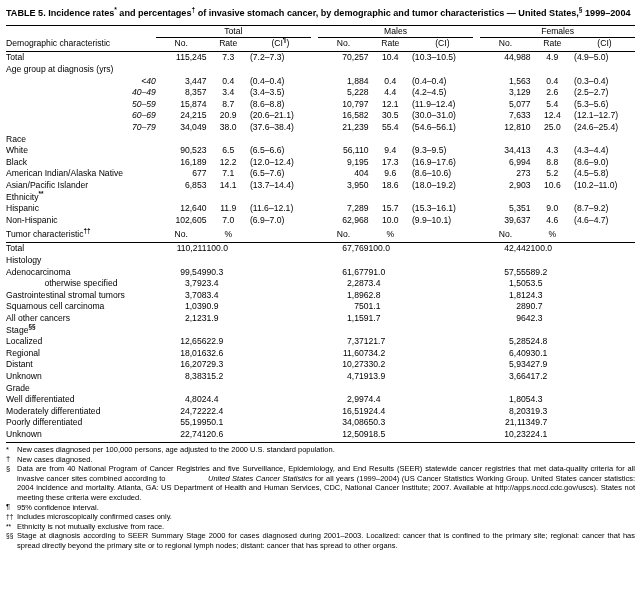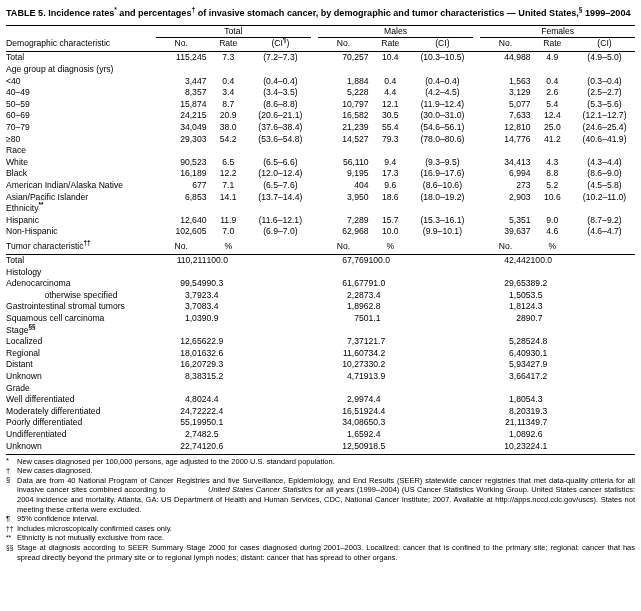--- a/index.html
+++ b/index.html
@@ -88,25 +88,25 @@
     font-size: 6.6px;
     vertical-align: super;
     line-height: 0;
   }
   .lbl-bold   { text-align: left; font-weight: bold; }
   .lbl-sec    { text-align: left; font-weight: bold; padding-top: 1px; }
   .lbl-ind1   { text-align: left; padding-left: 6px; }
   .lbl-ind2   { text-align: center; padding-left: 12px; }
   .num-b      { text-align: right; padding-right: 9px; font-weight: bold; }
   .rate-b     { text-align: center; padding-right: 11px; font-weight: bold; }
-  .ci-b       { text-align: center; padding-right: 2px; font-weight: bold; }
+  .ci-b       { text-align: left; padding-right: 2px; font-weight: bold; }
   .pct-b      { padding-right: 26px; font-weight: bold; }
 
   
-  .age-lbl { text-align: left; padding-left: 22px; }
+  .age-lbl { text-align: right; padding-left: 22px; font-style: italic; }
 
   
   .footnotes {
     margin-top: 2px;
     font-size: 7.5px;
     line-height: 9.6px;
   }
   .fnote {
     display: block;
     position: relative;
@@ -277,34 +277,20 @@
           <td></td>
           <td class="num-b">21,239</td>
           <td class="rate-b">55.4</td>
           <td class="ci-b">(54.6–56.1)</td>
           <td></td>
           <td class="num-b">12,810</td>
           <td class="rate-b">25.0</td>
           <td class="ci-b">(24.6–25.4)</td>
         </tr>
         <tr>
-          <td class="age-lbl">≥80</td>
-          <td class="num-b">29,303</td>
-          <td class="rate-b">54.2</td>
-          <td class="ci-b">(53.6–54.8)</td>
-          <td></td>
-          <td class="num-b">14,527</td>
-          <td class="rate-b">79.3</td>
-          <td class="ci-b">(78.0–80.6)</td>
-          <td></td>
-          <td class="num-b">14,776</td>
-          <td class="rate-b">41.2</td>
-          <td class="ci-b">(40.6–41.9)</td>
-        </tr>
-        <tr>
           <td class="lbl-sec">Race</td>
           <td></td>
           <td></td>
           <td></td>
           <td></td>
           <td></td>
           <td></td>
           <td></td>
           <td></td>
           <td></td>
@@ -466,21 +452,21 @@
         <tr>
           <td class="lbl-ind1">Adenocarcinoma</td>
           <td class="num-b">99,549</td>
           <td class="pct-b">90.3</td>
           <td></td>
           <td></td>
           <td class="num-b">61,677</td>
           <td class="pct-b">91.0</td>
           <td></td>
           <td></td>
-          <td class="num-b">29,653</td>
+          <td class="num-b">57,555</td>
           <td class="pct-b">89.2</td>
           <td></td>
         </tr>
         <tr>
           <td class="lbl-ind2">otherwise specified</td>
           <td class="num-b">3,792</td>
           <td class="pct-b">3.4</td>
           <td></td>
           <td></td>
           <td class="num-b">2,287</td>
@@ -513,20 +499,34 @@
           <td></td>
           <td class="num-b">750</td>
           <td class="pct-b">1.1</td>
           <td></td>
           <td></td>
           <td class="num-b">289</td>
           <td class="pct-b">0.7</td>
           <td></td>
         </tr>
         <tr>
+          <td class="lbl-ind1">All other cancers</td>
+          <td class="num-b">2,123</td>
+          <td class="pct-b">1.9</td>
+          <td></td>
+          <td></td>
+          <td class="num-b">1,159</td>
+          <td class="pct-b">1.7</td>
+          <td></td>
+          <td></td>
+          <td class="num-b">964</td>
+          <td class="pct-b">2.3</td>
+          <td></td>
+        </tr>
+        <tr>
           <td class="lbl-sec">Stage<sup class="fn">§§</sup></td>
           <td></td>
           <td></td>
           <td></td>
           <td></td>
           <td></td>
           <td></td>
           <td></td>
           <td></td>
           <td></td>
@@ -636,34 +636,20 @@
           <td class="num-b">55,199</td>
           <td class="pct-b">50.1</td>
           <td></td>
           <td></td>
           <td class="num-b">34,086</td>
           <td class="pct-b">50.3</td>
           <td></td>
           <td></td>
           <td class="num-b">21,113</td>
           <td class="pct-b">49.7</td>
-          <td></td>
-        </tr>
-        <tr>
-          <td class="lbl-ind1">Undifferentiated</td>
-          <td class="num-b">2,748</td>
-          <td class="pct-b">2.5</td>
-          <td></td>
-          <td></td>
-          <td class="num-b">1,659</td>
-          <td class="pct-b">2.4</td>
-          <td></td>
-          <td></td>
-          <td class="num-b">1,089</td>
-          <td class="pct-b">2.6</td>
           <td></td>
         </tr>
         <tr>
           <td class="lbl-ind1">Unknown</td>
           <td class="num-b">22,741</td>
           <td class="pct-b">20.6</td>
           <td></td>
           <td></td>
           <td class="num-b">12,509</td>
           <td class="pct-b">18.5</td>

